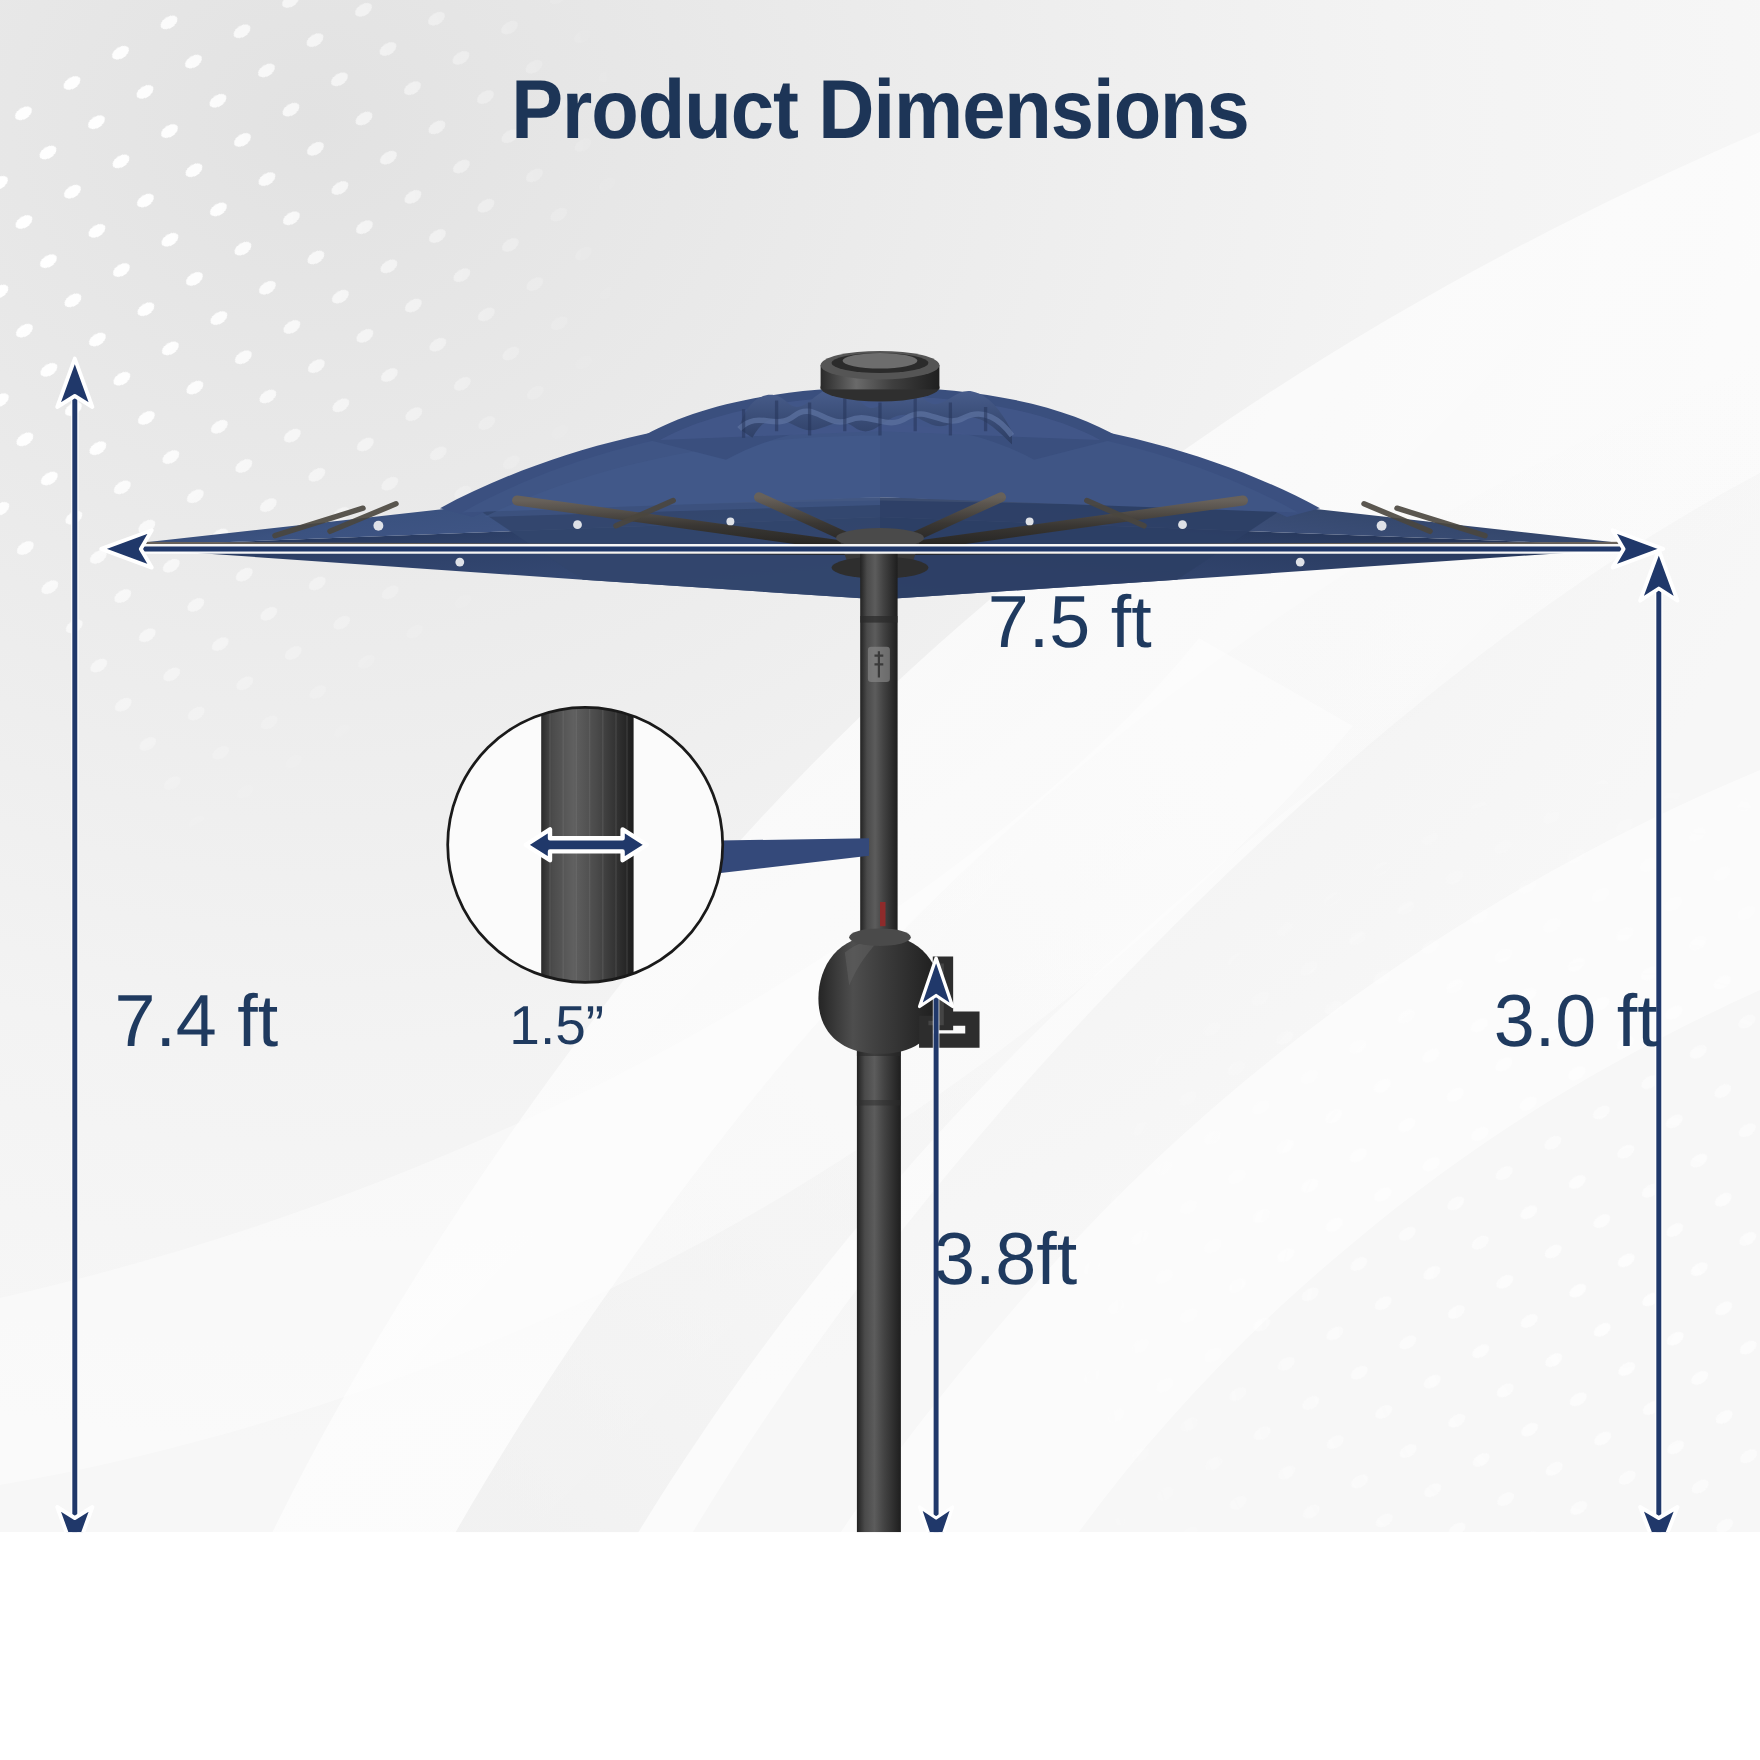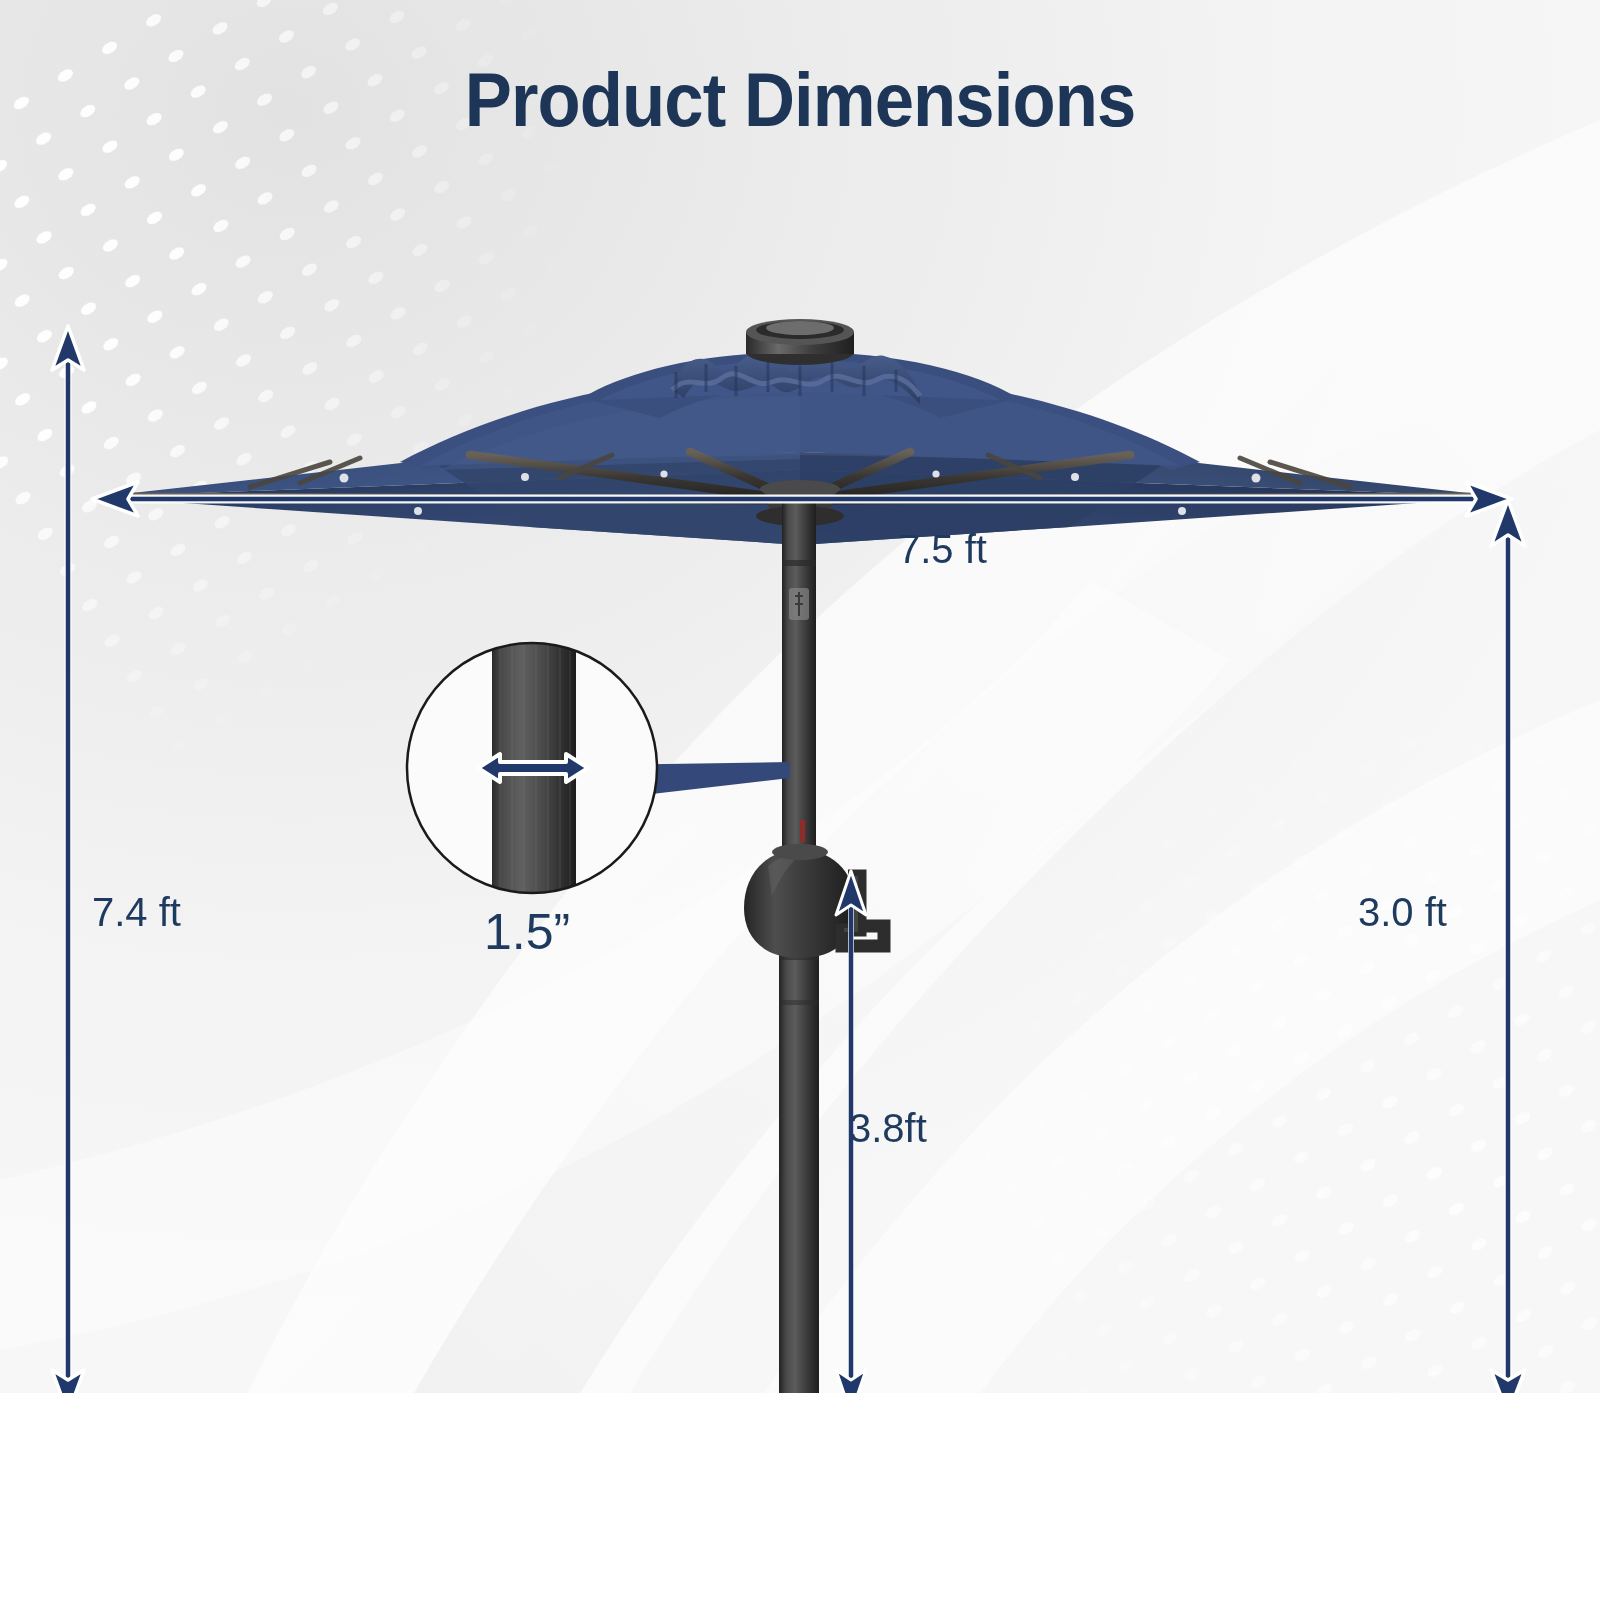--- a/index.html
+++ b/index.html
@@ -58,21 +58,21 @@
     color: #1b3câ;
     color: #1d3557;
     font-family: "Liberation Sans", sans-serif;
     transform: scaleX(.93);
   }
 
   
   .dim-label {
     position: absolute;
     color: #1f3a5f;
-    font-size: 40px;
+    font-size: 67px;
     font-weight: 400;
     letter-spacing: 0px;
     white-space: nowrap;
     font-family: "Liberation Sans", sans-serif;
   }
   .dim-label.small { font-size: 50px; }
 
   
   svg.overlay {
     position: absolute;
@@ -354,21 +354,21 @@
         <line x1="851" y1="890" x2="851" y2="1398" stroke-width="6" stroke="#ffffff" opacity=".85"></line>
         <line x1="851" y1="890" x2="851" y2="1398" stroke-width="4.5"></line>
         <path d="M851,871 L866,915 L851,905 L836,915 Z" stroke="#ffffff" stroke-width="3" stroke-linejoin="round"></path>
         <path d="M851,1414 L866,1370 L851,1380 L836,1370 Z" stroke="#ffffff" stroke-width="3" stroke-linejoin="round"></path>
       </g>
     </g>
   </svg>
 
   <div class="dim-label" style="left:898px; top:527px;">7.5 ft</div>
 
-  <div class="dim-label" style="left:92px; top:890px;">7.4 ft</div>
+  <div class="dim-label" style="left:104px; top:890px;">7.4 ft</div>
 
   <div class="dim-label" style="left:1358px; top:890px;">3.0 ft</div>
 
   <div class="dim-label" style="left:849px; top:1106px;">3.8ft</div>
 
-  <div class="dim-label small" style="left:484px; top:903px;">1.5”</div>
+  <div class="dim-label small" style="left:463px; top:903px;">1.5”</div>
 
 </div>
 
 </body></html>

